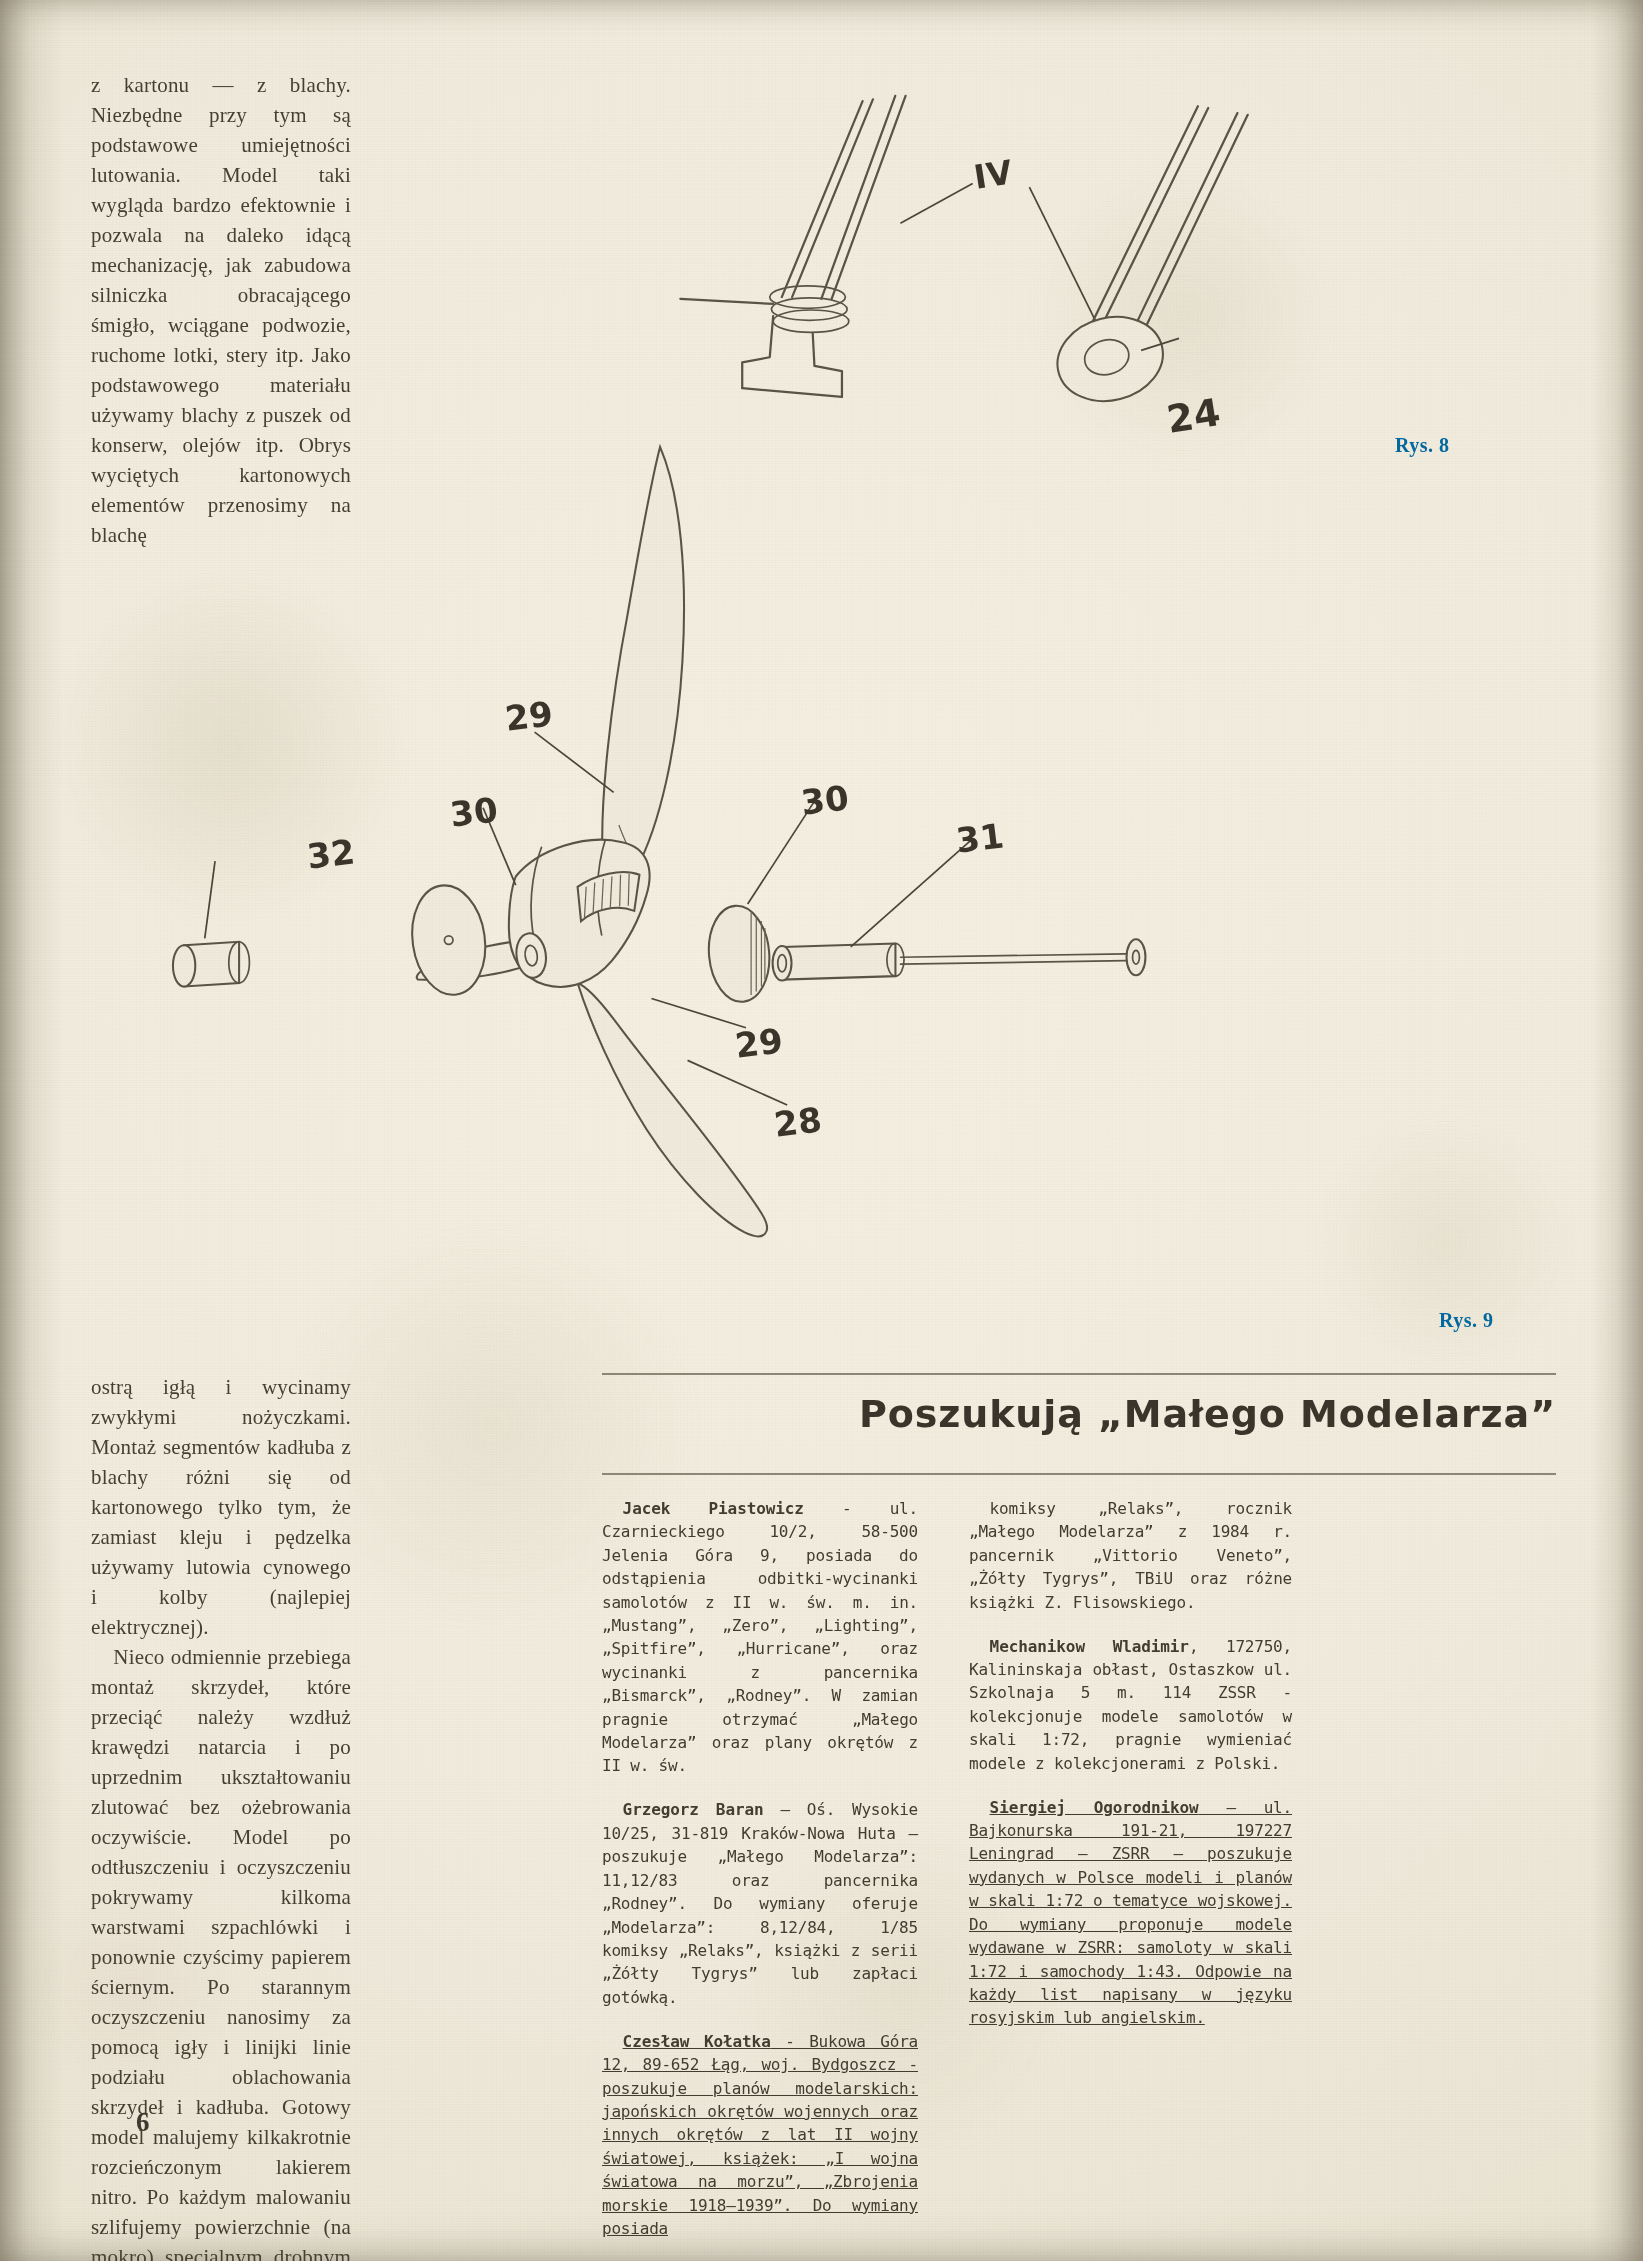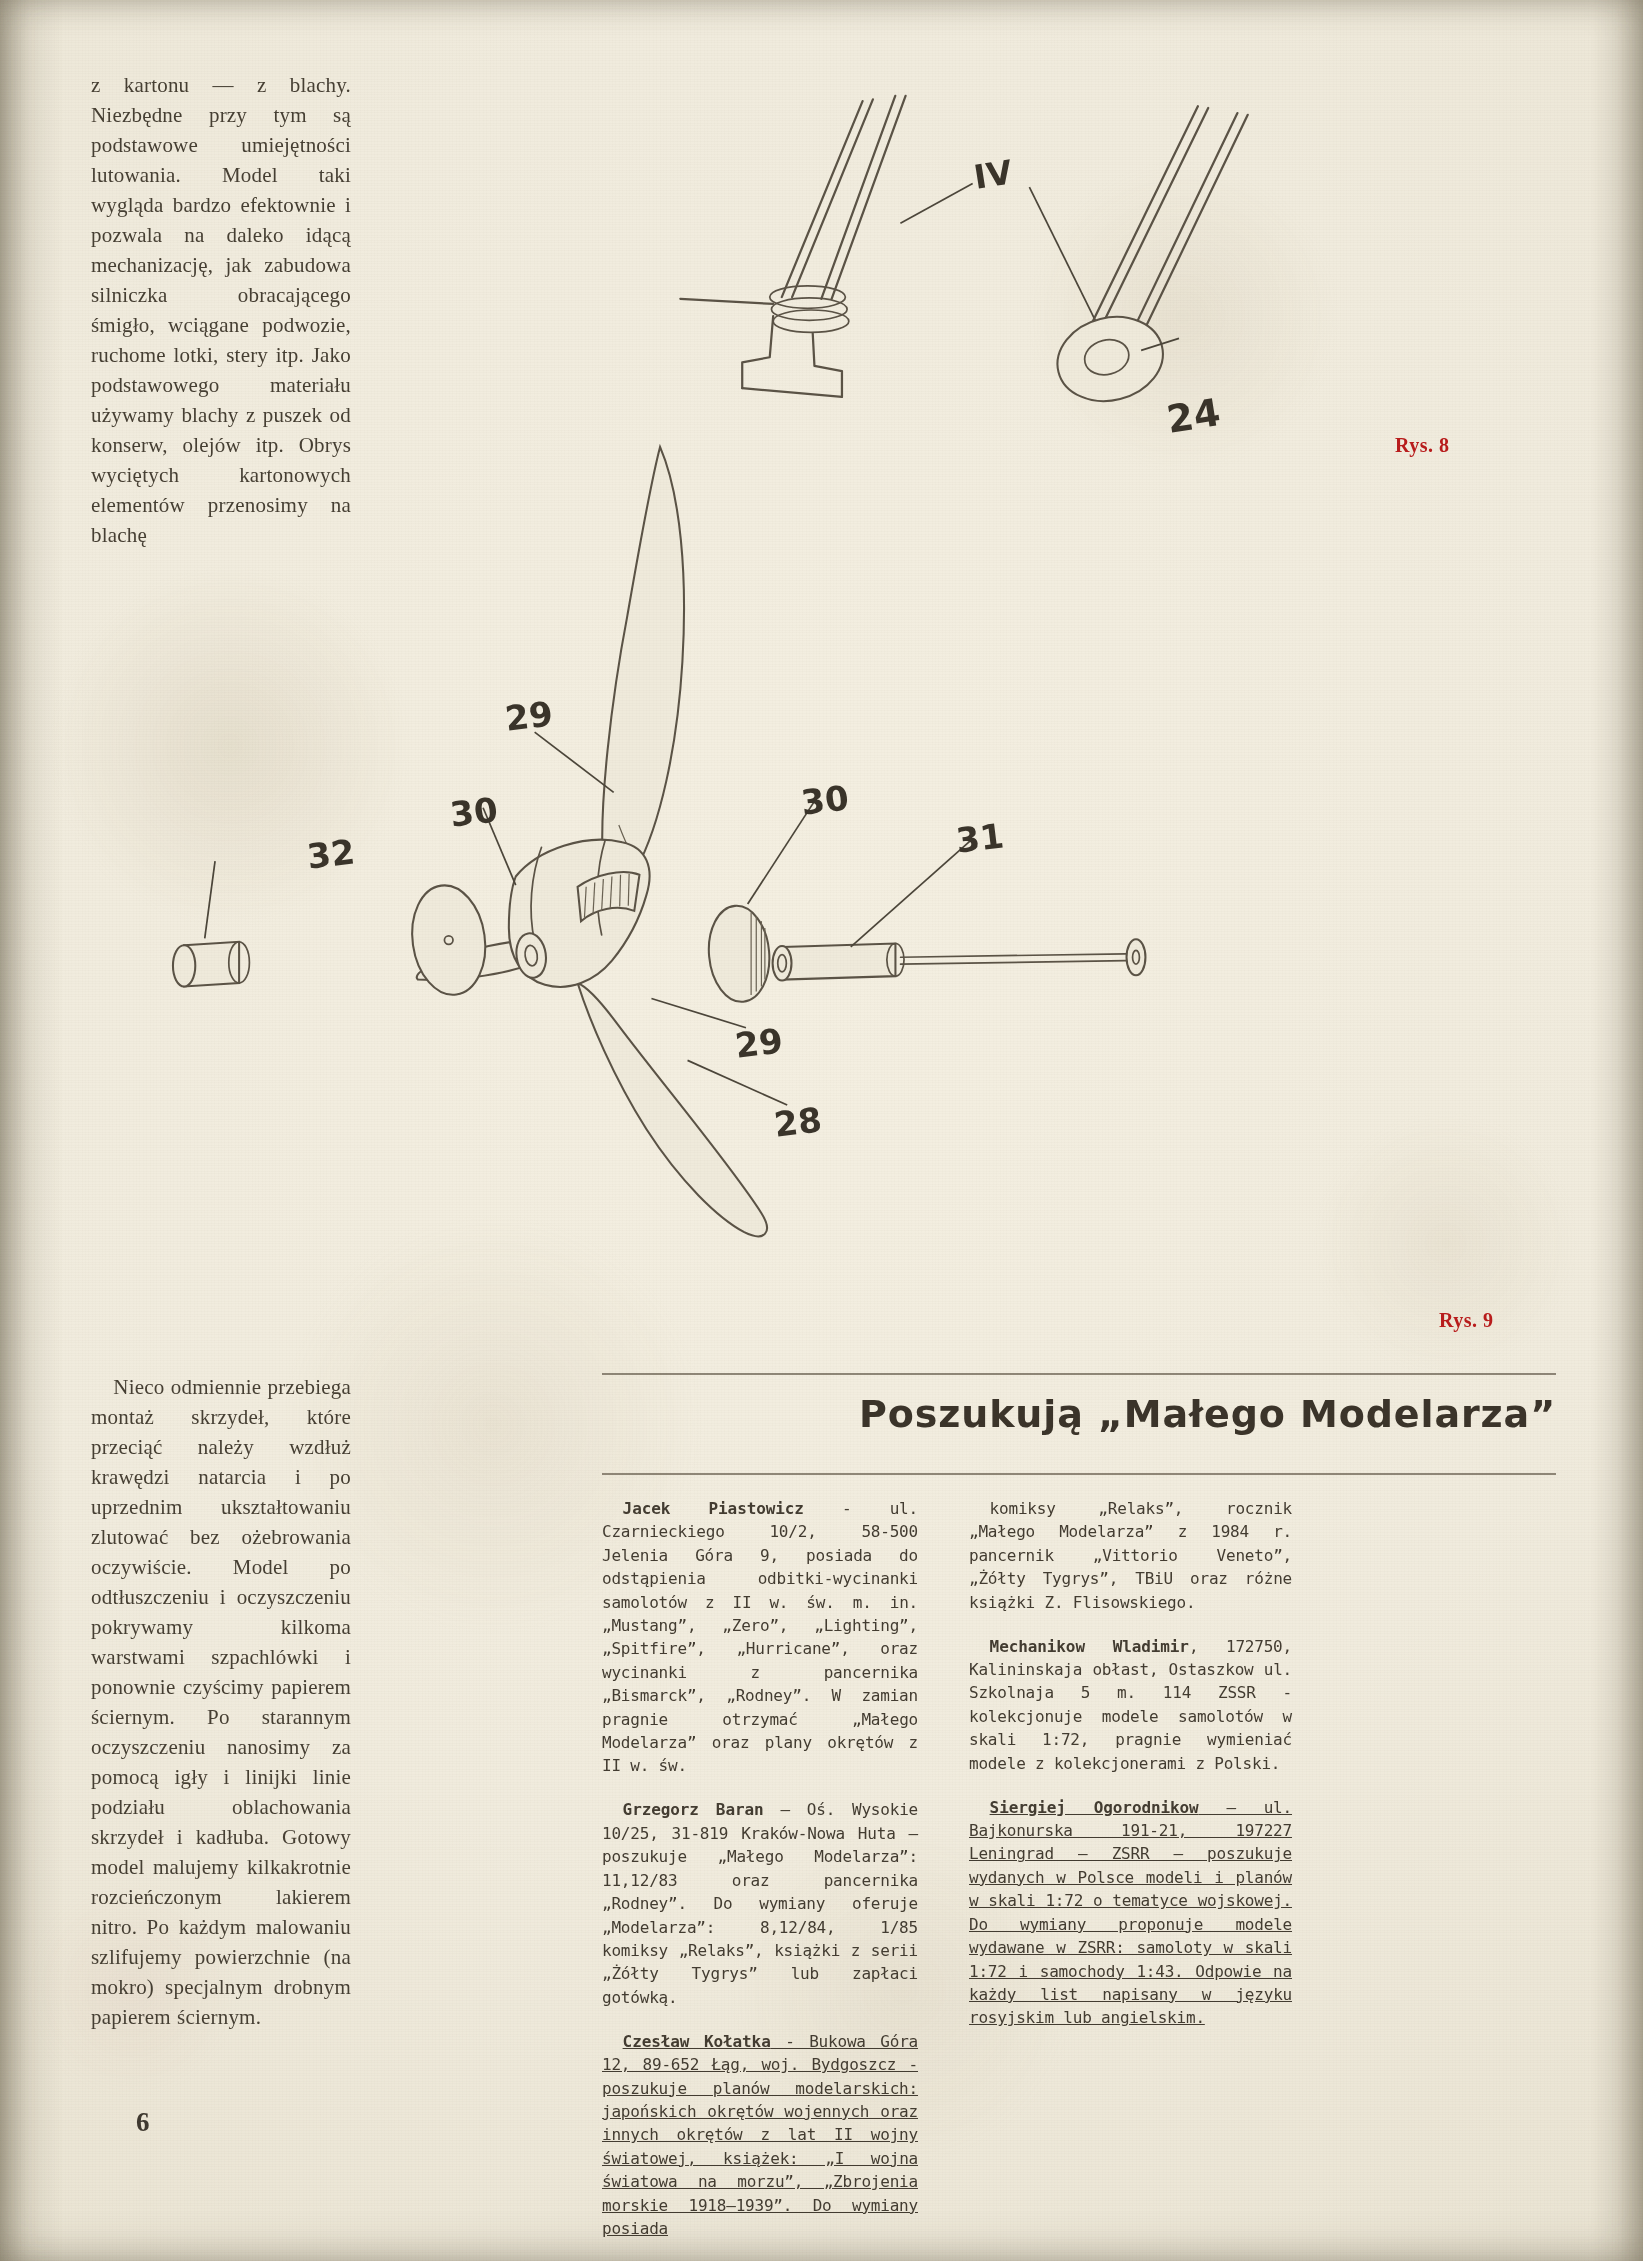--- a/index.html
+++ b/index.html
@@ -148,21 +148,21 @@
   }
   #adcol-1 { left: 602px; top: 1497px; width: 316px; }
   #adcol-2 { left: 969px; top: 1497px; width: 323px; }
 
   
   .fig-caption {
     position: absolute;
     font-family: "Liberation Serif", serif;
     font-weight: 700;
     font-size: 20px;
-    color: #b91c1c;
+    color: #0369a1;
     letter-spacing: 0.5px;
   }
   #cap-rys8 { left: 1395px; top: 434px; }
   #cap-rys9 { left: 1439px; top: 1309px; }
 
   .fig-label {
     position: absolute;
     font-family: "DejaVu Sans", sans-serif;
     font-weight: 700;
     font-size: 33px;
@@ -385,20 +385,21 @@
     <div class="fig-label" style="left:450px; top:792px; font-size:34px; transform:rotate(-7deg);">30</div>
     <div class="fig-label" style="left:307px; top:834px; font-size:34px; transform:rotate(-7deg);">32</div>
     <div class="fig-label" style="left:801px; top:780px; font-size:34px; transform:rotate(-7deg);">30</div>
     <div class="fig-label" style="left:956px; top:818px; font-size:34px; transform:rotate(-7deg);">31</div>
     <div class="fig-label" style="left:735px; top:1023px; font-size:34px; transform:rotate(-7deg);">29</div>
     <div class="fig-label" style="left:774px; top:1102px; font-size:34px; transform:rotate(-7deg);">28</div>
 
     <div class="fig-caption" id="cap-rys9">Rys. 9</div>
 
     <div class="bodytext" id="col-bottom-left">
+      <p class="noindent">ostrą igłą i wycinamy zwykłymi nożyczkami. Montaż segmentów kadłuba z blachy różni się od kartonowego tylko tym, że zamiast kleju i pędzelka używamy lutowia cynowego i kolby (najlepiej elektrycznej).</p>
       <p>Nieco odmiennie przebiega montaż skrzydeł, które przeciąć należy wzdłuż krawędzi natarcia i po uprzednim ukształtowaniu zlutować bez ożebrowania oczywiście. Model po odtłuszczeniu i oczyszczeniu pokrywamy kilkoma warstwami szpachlówki i ponownie czyścimy papierem ściernym. Po starannym oczyszczeniu nanosimy za pomocą igły i linijki linie podziału oblachowania skrzydeł i kadłuba. Gotowy model malujemy kilkakrotnie rozcieńczonym lakierem nitro. Po każdym malowaniu szlifujemy powierzchnie (na mokro) specjalnym drobnym papierem ściernym.</p>
     </div>
 
     <div class="headline">Poszukują „Małego Modelarza”</div>
     <div class="rule" id="rule-top"></div>
     <div class="rule" id="rule-bottom"></div>
 
     <div class="adcol" id="adcol-1">
         <p class="ad"><b>Jacek Piastowicz</b><span> - ul. Czarnieckiego 10/2, 58-500 Jelenia Góra 9, posiada do odstąpienia odbitki-wycinanki samolotów z II w. św. m. in. „Mustang”, „Zero”, „Lighting”, „Spitfire”, „Hurricane”, oraz wycinanki z pancernika „Bismarck”, „Rodney”. W zamian pragnie otrzymać „Małego Modelarza” oraz plany okrętów z II w. św.</span></p>
         <p class="ad"><b>Grzegorz Baran</b><span> — Oś. Wysokie 10/25, 31-819 Kraków-Nowa Huta — poszukuje „Małego Modelarza”: 11,12/83 oraz pancernika „Rodney”. Do wymiany oferuje „Modelarza”: 8,12/84, 1/85 komiksy „Relaks”, książki z serii „Żółty Tygrys” lub zapłaci gotówką.</span></p>

